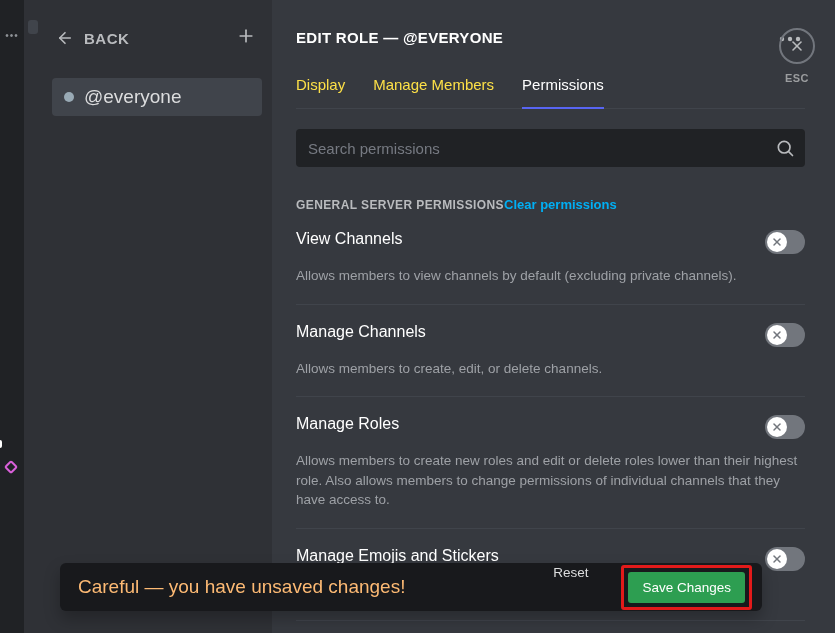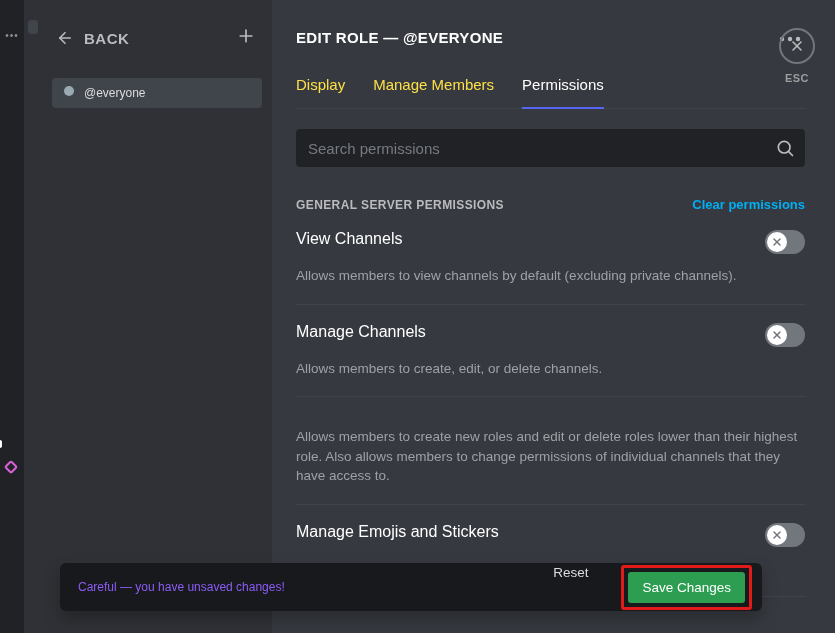--- a/index.html
+++ b/index.html
@@ -48,26 +48,26 @@
   .back-btn {
     display: flex; align-items: center; gap: 10px;
     color: #b9bbbe; font-weight: 700; font-size: 15px; letter-spacing: 0.5px;
     cursor: pointer;
   }
   .back-btn svg { stroke: #b9bbbe; }
   .plus-btn {
     color: #b9bbbe; cursor: pointer;
   }
   .role-item {
-    display: flex; align-items: flex-start; gap: 10px;
+    display: flex; align-items: center; gap: 10px;
     background: #40444b;
     color: #dcddde;
     padding: 8px 12px;
     border-radius: 4px;
-    font-size: 12px;
+    font-size: 19px;
   }
   .role-dot {
     width: 10px; height: 10px; border-radius: 50%; background: #99aab5;
   }
   .main {
     flex: 1;
     background: #36393f;
     padding: 24px 30px 0 24px;
     position: relative;
     overflow: hidden;
@@ -106,21 +106,21 @@
     color: #dcddde;
     padding: 0 40px 0 12px;
     font-size: 15px;
   }
   .search-input::placeholder { color: #767a82; }
   .search-icon {
     position: absolute; right: 10px; top: 9px;
     color: #b9bbbe;
   }
   .section-head {
-    display: flex; justify-content: space-between; align-items: center;
+    display: flex; align-items: center;
     margin-top: 30px;
   }
   .section-title {
     font-size: 12px; font-weight: 700; letter-spacing: 0.4px;
     color: #b9bbbe;
   }
   .clear-link {
     font-size: 13px; font-weight: 600; color: #00aff4; cursor: pointer;
   }
   .perm {
@@ -163,21 +163,21 @@
 
   .toast {
     position: absolute; left: 60px; right: 73px; bottom: 22px;
     height: 48px;
     background: #18191c;
     border-radius: 6px;
     display: flex; align-items: center; justify-content: space-between;
     padding: 0 10px 0 18px;
     box-shadow: 0 8px 16px rgba(0,0,0,0.25);
   }
-  .toast-text { font-size: 12px; color: #8b5cf6; }
+  .toast-text { font-size: 19px; color: #fdba74; }
   .toast-actions { display: flex; align-items: flex-start; gap: 33px; margin-left: 47px; }
   .reset-btn {
     background: transparent; border: none; color: #dcddde;
     font-size: 13.5px; cursor: pointer;
   }
   .save-wrap {
     border: 3px solid #e21a1a; padding: 4px; border-radius: 3px;
   }
   .save-btn {
     background: #2d9e51; color: #fff; border: none;
@@ -277,20 +277,31 @@
                 <line x1="6" y1="6" x2="18" y2="18"></line>
                 <line x1="6" y1="18" x2="18" y2="6"></line>
               </svg>
           </div>
         </div>
       </div>
       <div class="perm-desc">Allows members to create, edit, or delete channels.</div>
     </div>
 
     <div class="perm">
+      <div class="perm-row">
+        <div class="perm-name">Manage Roles</div>
+        <div class="toggle">
+          <div class="knob">
+            <svg width="12" height="12" viewBox="0 0 24 24" fill="none" stroke="#72767d" stroke-width="3" stroke-linecap="round">
+                <line x1="6" y1="6" x2="18" y2="18"></line>
+                <line x1="6" y1="18" x2="18" y2="6"></line>
+              </svg>
+          </div>
+        </div>
+      </div>
       <div class="perm-desc">Allows members to create new roles and edit or delete roles lower than their highest role. Also allows members to change permissions of individual channels that they have access to.</div>
     </div>
 
     <div class="perm">
       <div class="perm-row">
         <div class="perm-name">Manage Emojis and Stickers</div>
         <div class="toggle">
           <div class="knob">
             <svg width="12" height="12" viewBox="0 0 24 24" fill="none" stroke="#72767d" stroke-width="3" stroke-linecap="round">
                 <line x1="6" y1="6" x2="18" y2="18"></line>

